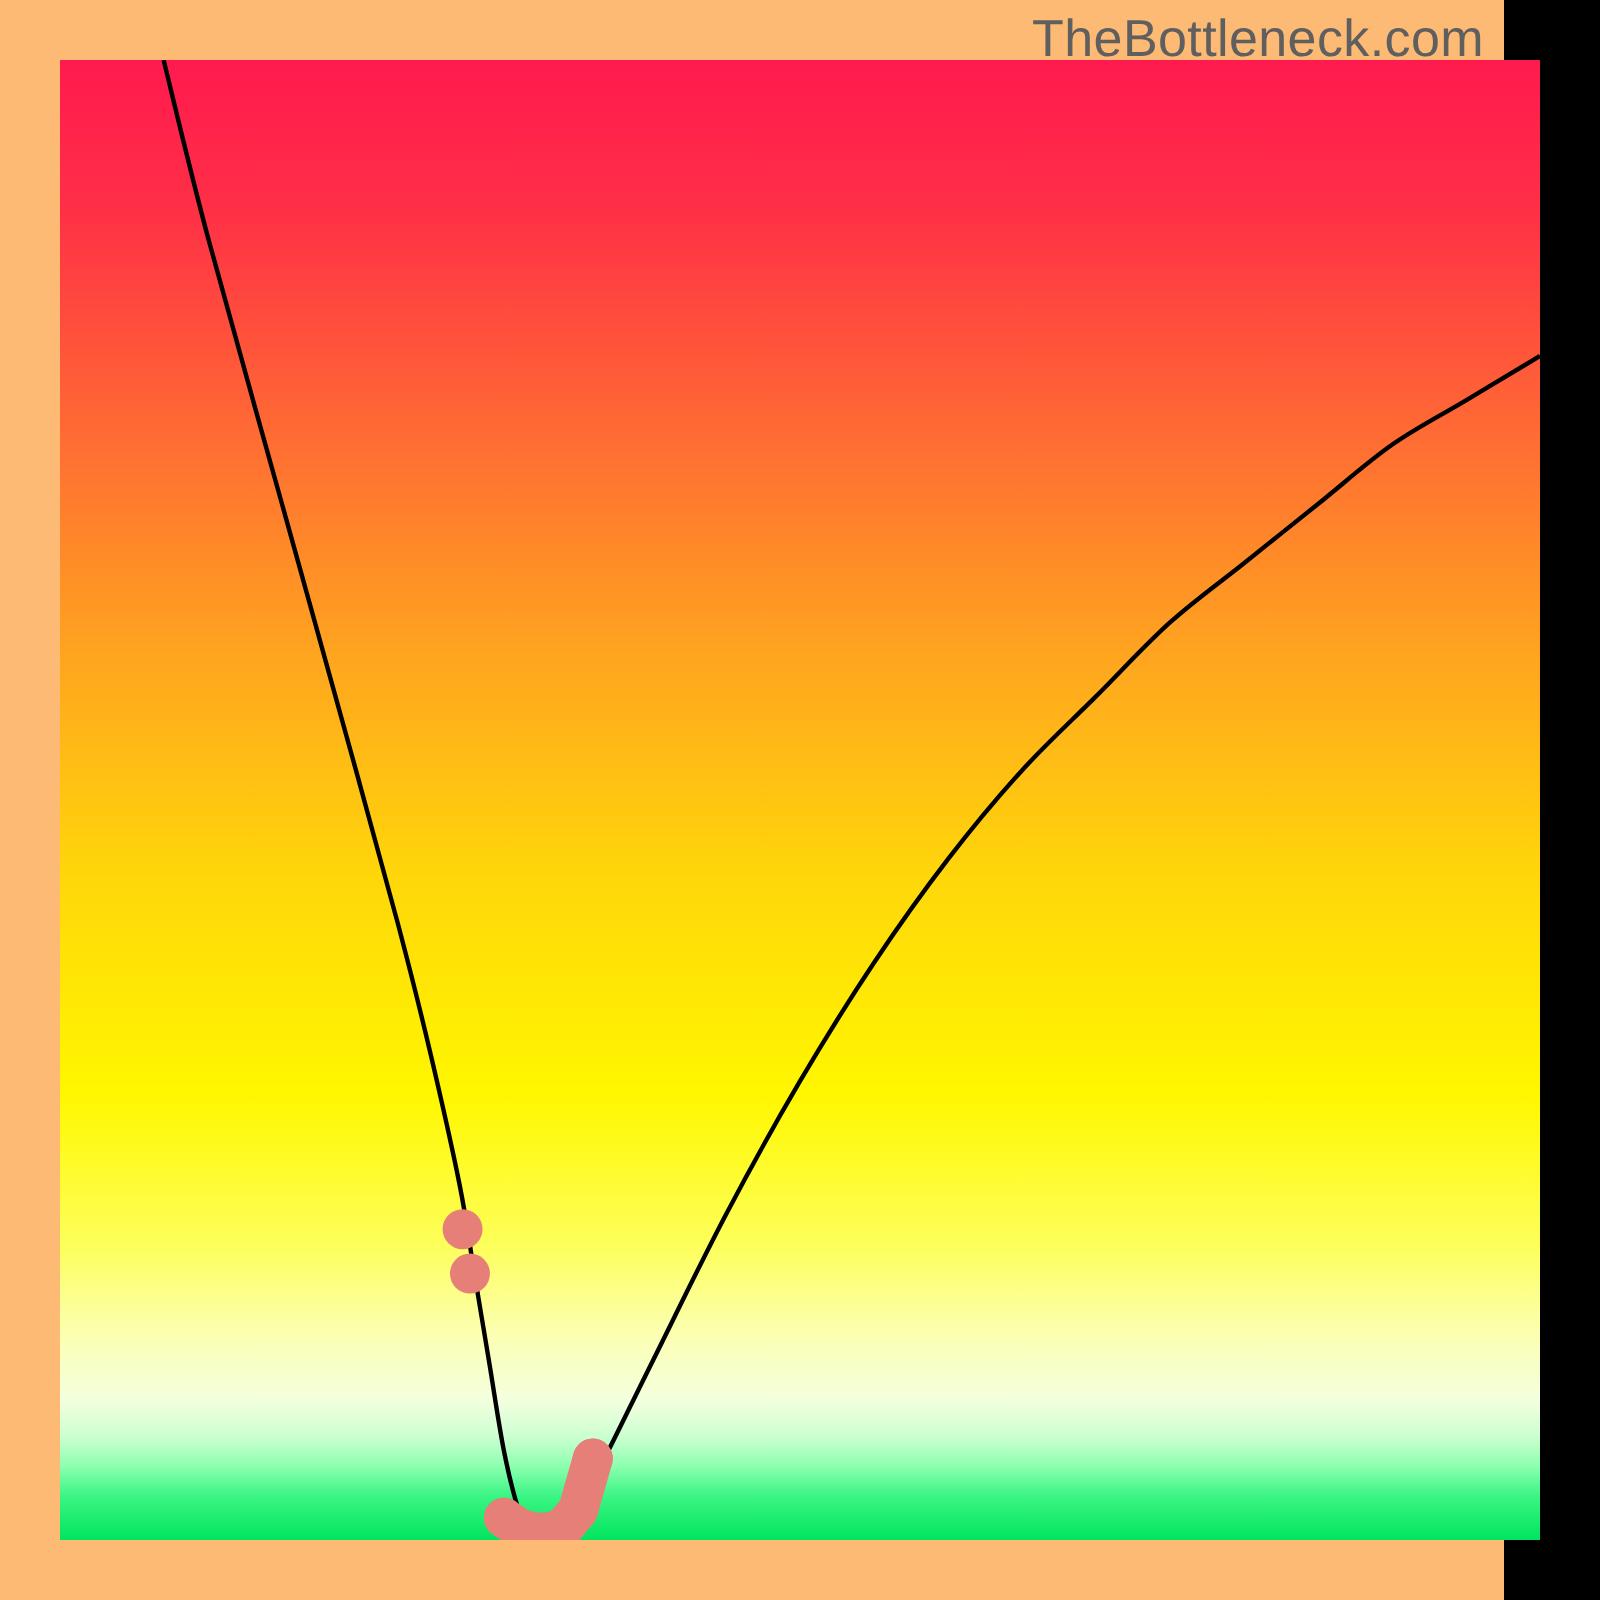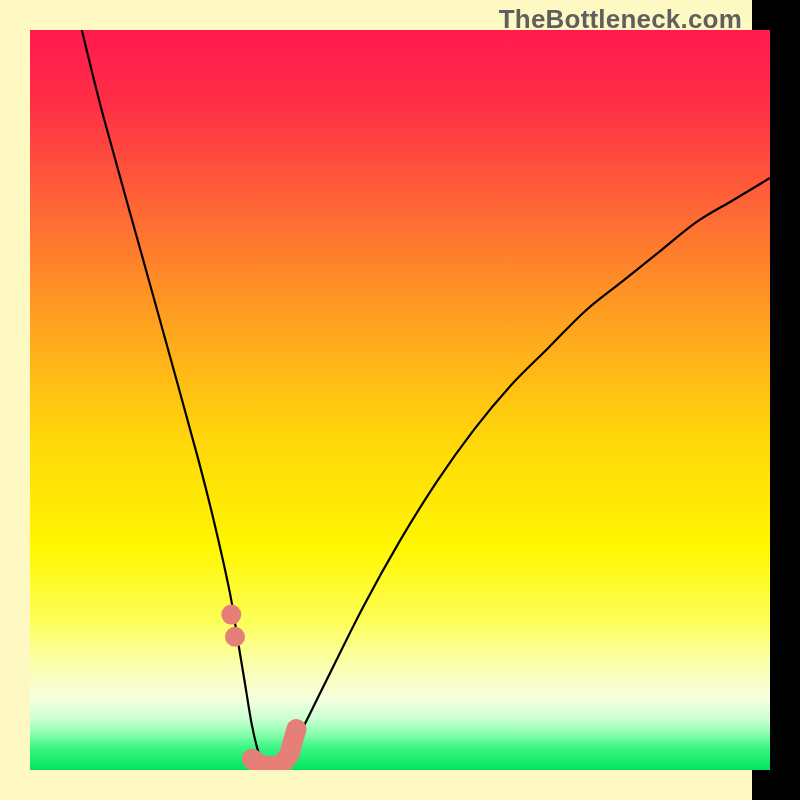--- a/index.html
+++ b/index.html
@@ -8,22 +8,21 @@
     width: 800px;
     height: 800px;
     overflow: hidden;
     background: #000;
     font-family: Arial, Helvetica, sans-serif;
   }
   .frame {
     position: absolute;
     left: 0; top: 0;
     width: 752px; height: 800px;
-    background: #fef9c3;
-    font-weight: bold;
+    background: #fdba74;
   }
   .plot {
     position: absolute;
     left: 30px;
     top: 30px;
     width: 740px;
     height: 740px;
     overflow: hidden;
   }
   .gradient {

